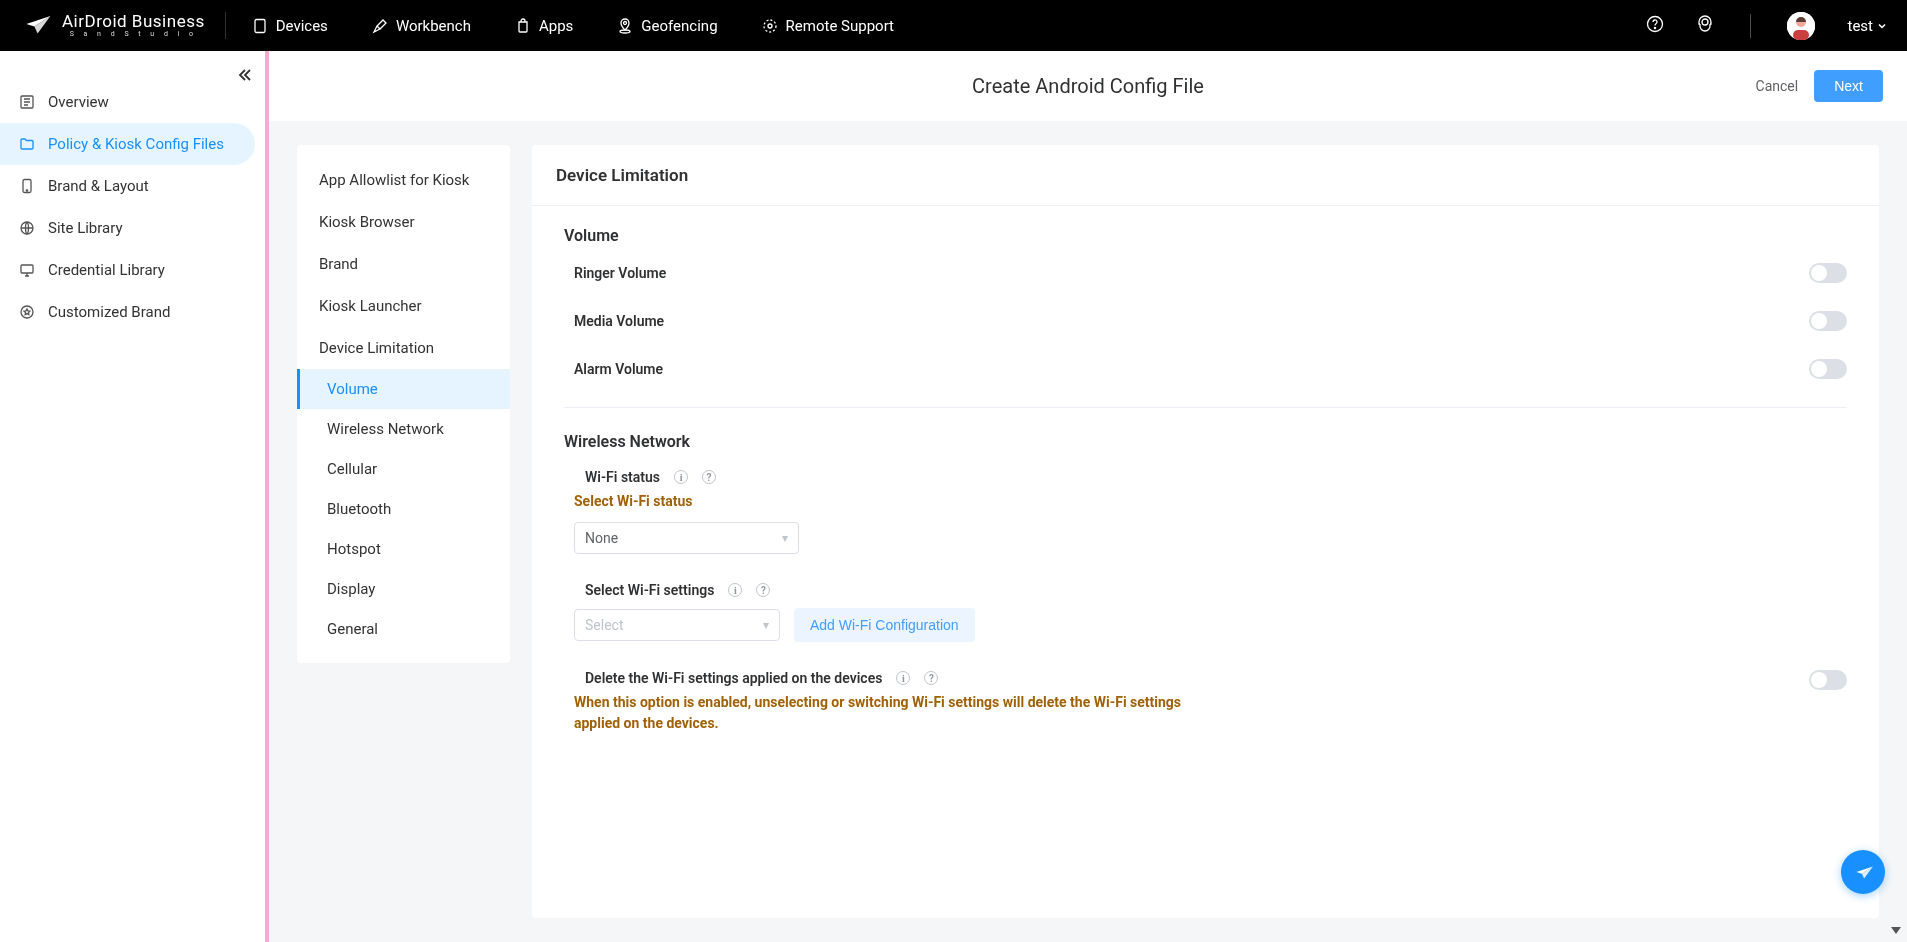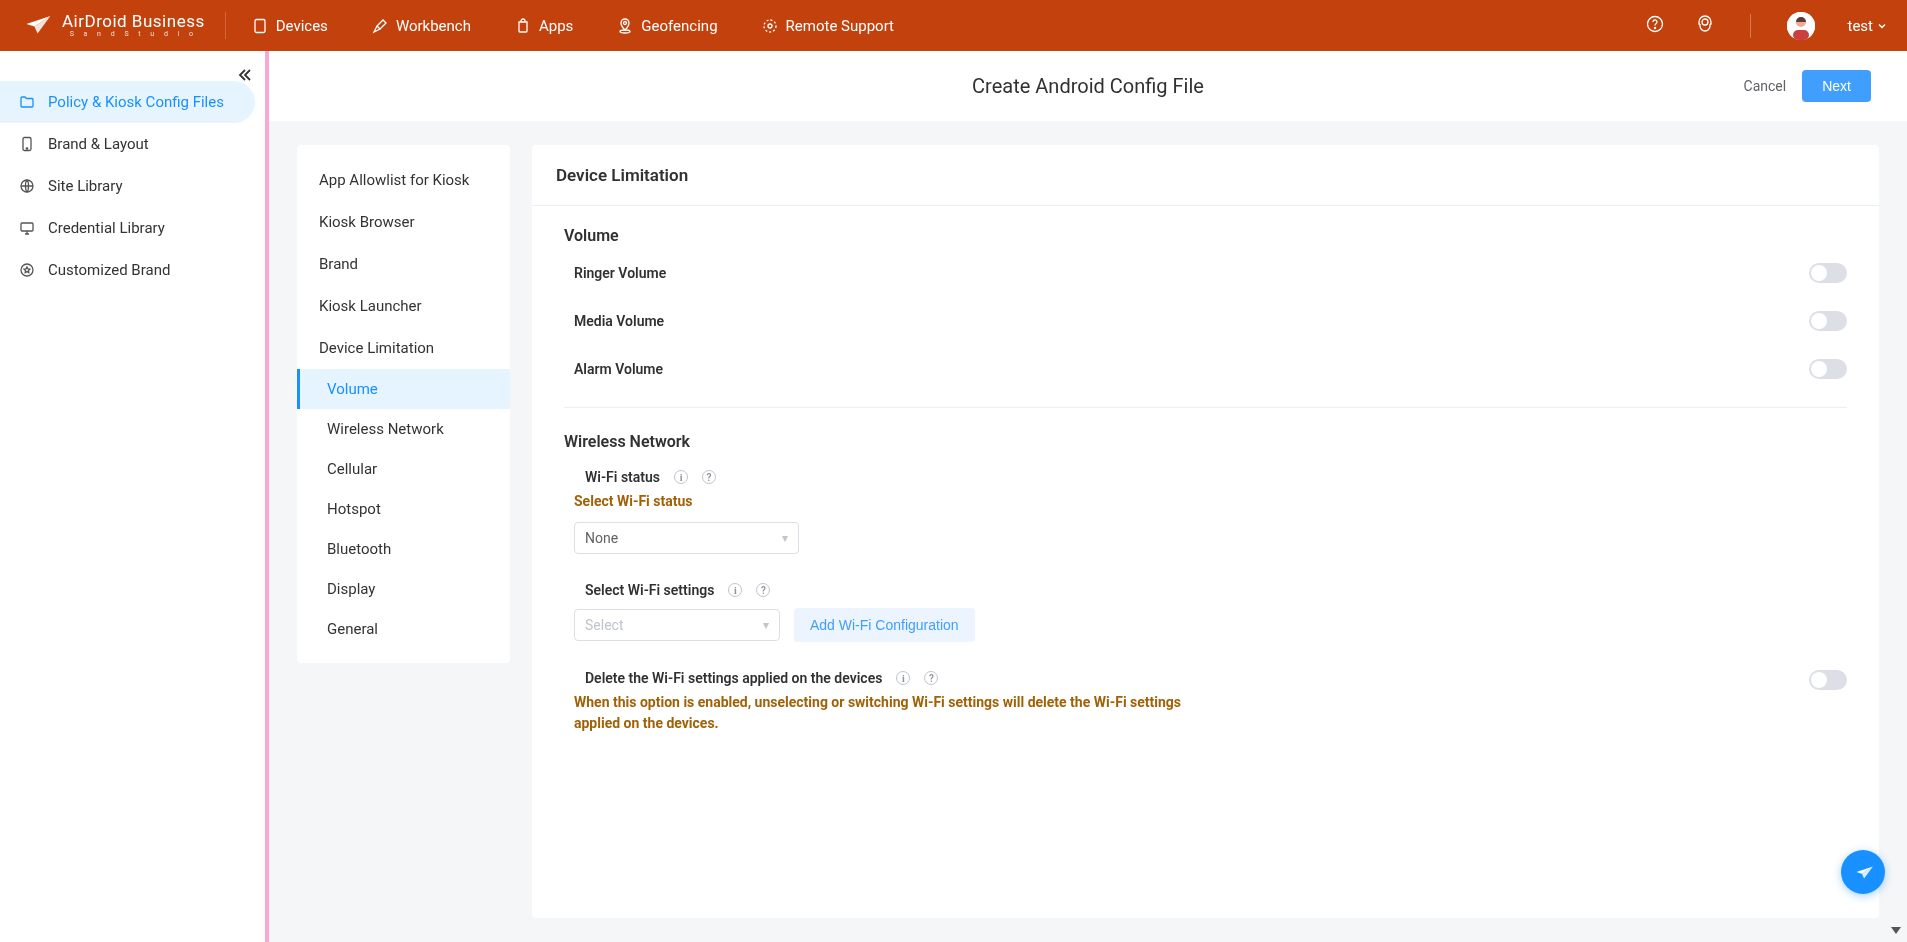--- a/index.html
+++ b/index.html
@@ -1,19 +1,19 @@
 <!DOCTYPE html>
 <html><head>
   <meta charset="utf-8">
   <style>
     * { margin: 0; padding: 0; box-sizing: border-box; }
     body { font-family: -apple-system, BlinkMacSystemFont, "Segoe UI", Roboto, "Helvetica Neue", Arial, sans-serif; font-size: 14px; color: #303133; background: #fff; }
     
     
-    .top-nav { height: 51px; background: #c2410c; display: flex; align-items: center; padding: 16px 20px; color: #fff; }
+    .top-nav { height: 51px; background: #000000; display: flex; align-items: center; padding: 16px 20px; color: #fff; }
     .logo-area { display: flex; align-items: center; padding-right: 20px; border-right: 1px solid rgba(255,255,255,0.2); margin-right: 4px; }
     .logo-icon { margin-right: 10px; }
     .logo-text { font-size: 17px; font-weight: 400; letter-spacing: 0.5px; line-height: 1; }
     .logo-sub { font-size: 7px; letter-spacing: 4px; opacity: 0.85; text-align: center; line-height: 1; margin-top: 1px; }
     .nav-items { display: flex; align-items: stretch; height: 51px; }
     .nav-item { display: flex; align-items: center; padding: 0 22px; font-size: 15px; cursor: pointer; gap: 8px; position: relative; }
     .nav-item.active::after { content: ''; position: absolute; bottom: 0; left: 10px; right: 10px; height: 3px; background: #fff; }
     .nav-spacer { flex: 1; }
     .nav-right { display: flex; align-items: center; gap: 32px; }
     .nav-divider { width: 1px; height: 24px; background: rgba(255,255,255,0.3); margin: 0 4px; }
@@ -26,21 +26,21 @@
     .sidebar-collapse { position: absolute; top: 16px; right: 12px; cursor: pointer; color: #333; }
     .sidebar-menu { padding-top: 30px; }
     .sidebar-item { display: flex; align-items: center; padding: 12px 18px; font-size: 15px; color: #333; cursor: pointer; gap: 12px; }
     .sidebar-item.active { background: #e6f4ff; color: #1890ff; border-radius: 0 22px 22px 0; margin-right: 10px; }
     .sidebar-item.active .sidebar-icon { color: #1890ff; }
     .sidebar-icon { color: #555; flex-shrink: 0; width: 18px; display: flex; justify-content: center; }
     
     .content-area { flex: 1; display: flex; flex-direction: column; overflow: hidden; border-left: 4px solid #f9a8d4;}
     .page-header { height: 70px; display: flex; align-items: center; justify-content: center; background: #fff; position: relative; }
     .page-title { font-size: 20px; color: #303133; font-weight: 400; }
-    .header-actions { position: absolute; right: 36px; display: flex; align-items: center; gap: 16px; }
+    .header-actions { position: absolute; right: 24px; display: flex; align-items: center; gap: 16px; }
     .btn-cancel { color: #606266; cursor: pointer; font-size: 14px; }
     .btn-next { background: #409eff; color: #fff; border: none; padding: 8px 20px; border-radius: 4px; font-size: 14px; cursor: pointer; }
     
     .page-body { flex: 1; background: #f5f6f7; padding: 24px 28px; display: flex; gap: 22px; overflow: auto; }
     
     .config-nav { width: 213px; background: #fff; border-radius: 4px; padding: 14px 0; flex-shrink: 0; align-self: flex-start; }
     .config-nav-item { padding: 12px 22px; font-size: 15px; color: #333; cursor: pointer; }
     .config-nav-sub { padding: 11px 22px 11px 30px; font-size: 15px; color: #333; cursor: pointer; }
     .config-nav-sub.active { background: #e6f4ff; color: #1890ff; border-left: 3px solid #1890ff; padding-left: 27px;}
     
@@ -165,20 +165,29 @@
 
 <div class="main-layout">
 
   <div class="left-sidebar">
     <div class="sidebar-collapse">
       <svg width="16" height="16" viewBox="0 0 16 16" fill="none" stroke="#333" stroke-width="1.8">
           <path d="M8 3l-5 5 5 5M13 3l-5 5 5 5"></path>
         </svg>
     </div>
     <div class="sidebar-menu">
+      <div class="sidebar-item">
+        <span class="sidebar-icon">
+          <svg width="16" height="16" viewBox="0 0 16 16" fill="none" stroke="currentColor" stroke-width="1.3">
+              <rect x="2" y="2" width="12" height="12" rx="1"></rect>
+              <path d="M5 5h6M5 8h6M5 11h4"></path>
+            </svg>
+        </span>
+        <span>Overview</span>
+      </div>
       <div class="sidebar-item active">
         <span class="sidebar-icon">
           <svg width="16" height="16" viewBox="0 0 16 16" fill="none" stroke="currentColor" stroke-width="1.3">
               <path d="M2 4a1 1 0 011-1h3l1.5 1.5H13a1 1 0 011 1V12a1 1 0 01-1 1H3a1 1 0 01-1-1V4z"></path>
             </svg>
         </span>
         <span>Policy &amp; Kiosk Config Files</span>
       </div>
       <div class="sidebar-item">
         <span class="sidebar-icon">
@@ -232,22 +241,22 @@
 
       <div class="config-nav">
         <div class="config-nav-item">App Allowlist for Kiosk</div>
         <div class="config-nav-item">Kiosk Browser</div>
         <div class="config-nav-item">Brand</div>
         <div class="config-nav-item">Kiosk Launcher</div>
         <div class="config-nav-item">Device Limitation</div>
         <div class="config-nav-sub active">Volume</div>
         <div class="config-nav-sub">Wireless Network</div>
         <div class="config-nav-sub">Cellular</div>
+        <div class="config-nav-sub">Bluetooth</div>
         <div class="config-nav-sub">Hotspot</div>
-        <div class="config-nav-sub">Bluetooth</div>
         <div class="config-nav-sub">Display</div>
         <div class="config-nav-sub">General</div>
       </div>
 
       <div class="config-panel">
         <div class="panel-header">
           <div class="panel-title">Device Limitation</div>
         </div>
         <div class="panel-body">
 

